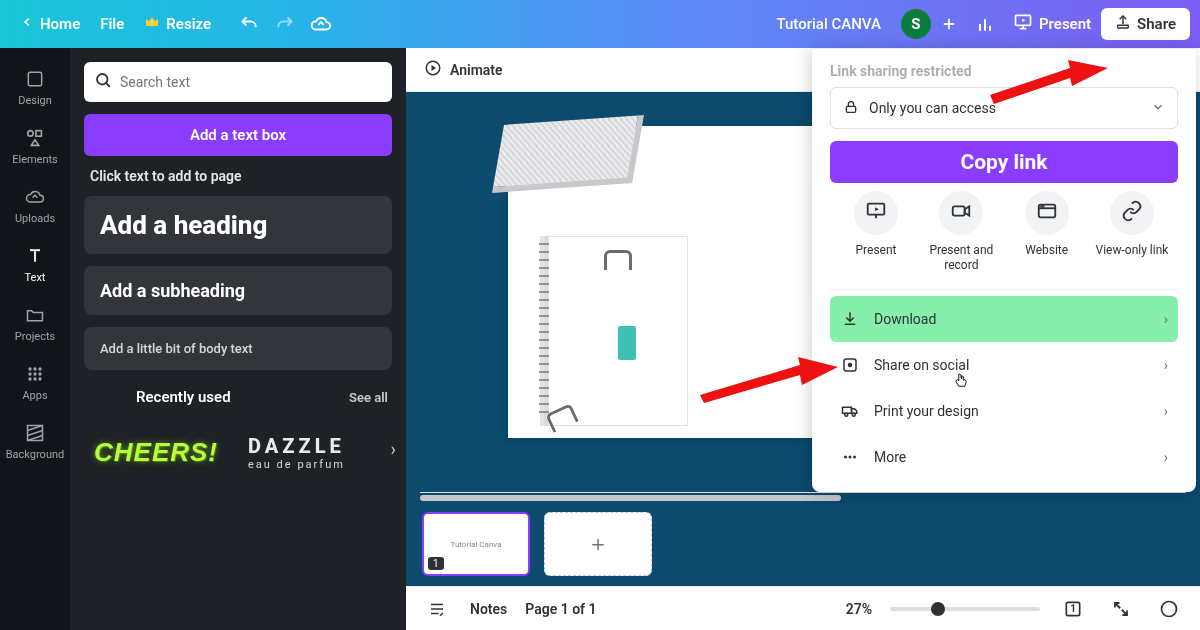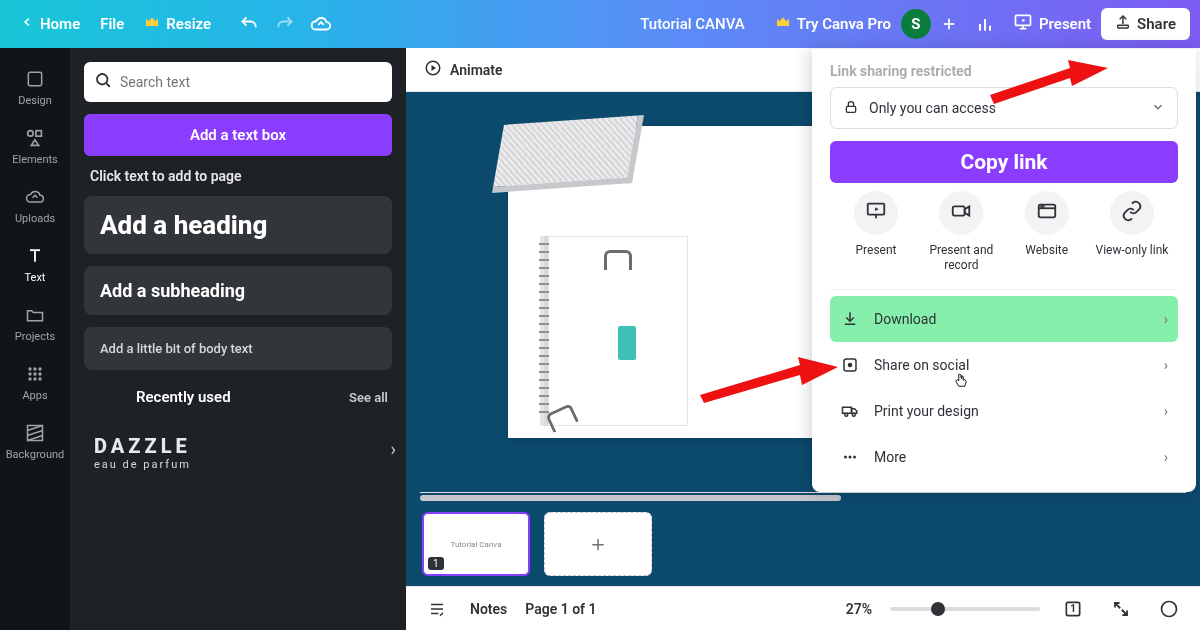--- a/index.html
+++ b/index.html
@@ -145,28 +145,20 @@
     <svg width="22" height="22" viewBox="0 0 24 24" fill="none" stroke="currentColor" stroke-width="2">
         <path d="M18 18a4 4 0 000-8 6 6 0 00-11.3-1A4.5 4.5 0 006 18z"></path>
         <polyline points="9 13 12 10 15 13"></polyline>
       </svg>
   </div>
   <div class="grow"></div>
   <div class="tb-btn" style="font-weight:500">
       <span>Tutorial CANVA</span>
     </div>
   <div class="gap"></div>
-  <div class="tb-btn">
-    <span class="crown">
-      <svg width="16" height="16" viewBox="0 0 24 24" fill="currentColor">
-          <path d="M3 7l4 4 5-6 5 6 4-4v11H3z"></path>
-        </svg>
-    </span>
-    <span>Try Canva Pro</span>
-  </div>
   <div class="avatar">
       <span>S</span>
     </div>
   <div class="tb-icon-btn">
     <svg width="18" height="18" viewBox="0 0 24 24" fill="none" stroke="currentColor" stroke-width="2.4">
         <line x1="12" y1="5" x2="12" y2="19"></line>
         <line x1="5" y1="12" x2="19" y2="12"></line>
       </svg>
   </div>
   <div class="tb-icon-btn">
@@ -290,20 +282,21 @@
       </div>
     <div class="hint">Click text to add to page</div>
     <div class="text-card heading-card"><span>Add a heading</span></div>
     <div class="text-card subheading-card"><span>Add a subheading</span></div>
     <div class="text-card body-card"><span>Add a little bit of body text</span></div>
     <div class="recent-row">
       <span>Recently used</span>
       <span class="seeall">See all</span>
     </div>
     <div class="recent-items">
+      <div class="cheers">CHEERS!</div>
       <div class="dazzle">
         <div class="big">DAZZLE</div>
         <div class="small">eau de parfum</div>
       </div>
       <span class="chev">›</span>
     </div>
     <div class="panel-collapse">
         <span>◂</span>
       </div>
   </div>

